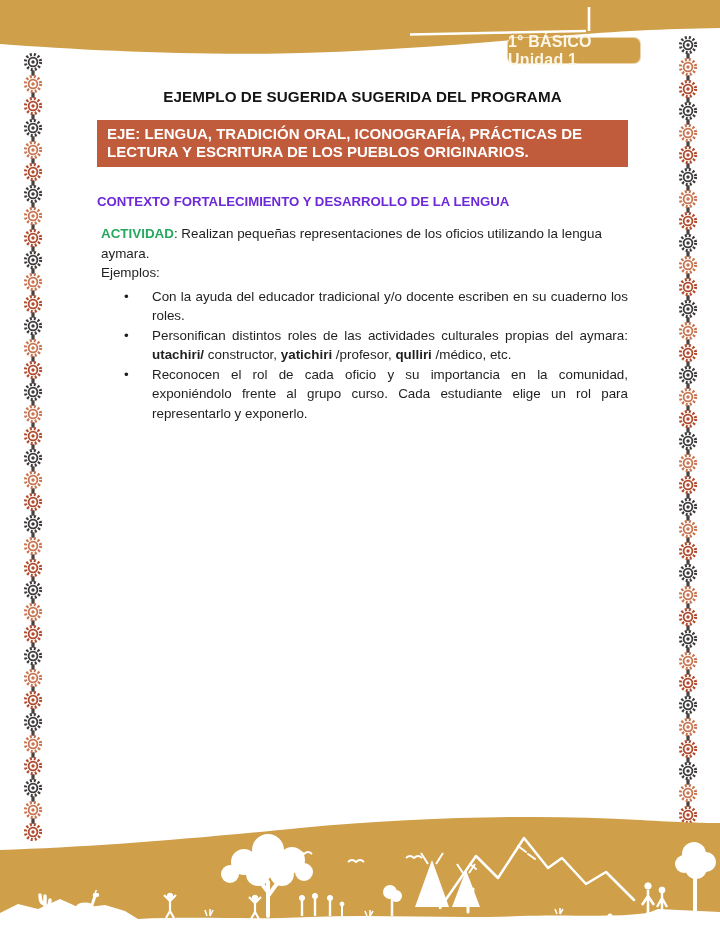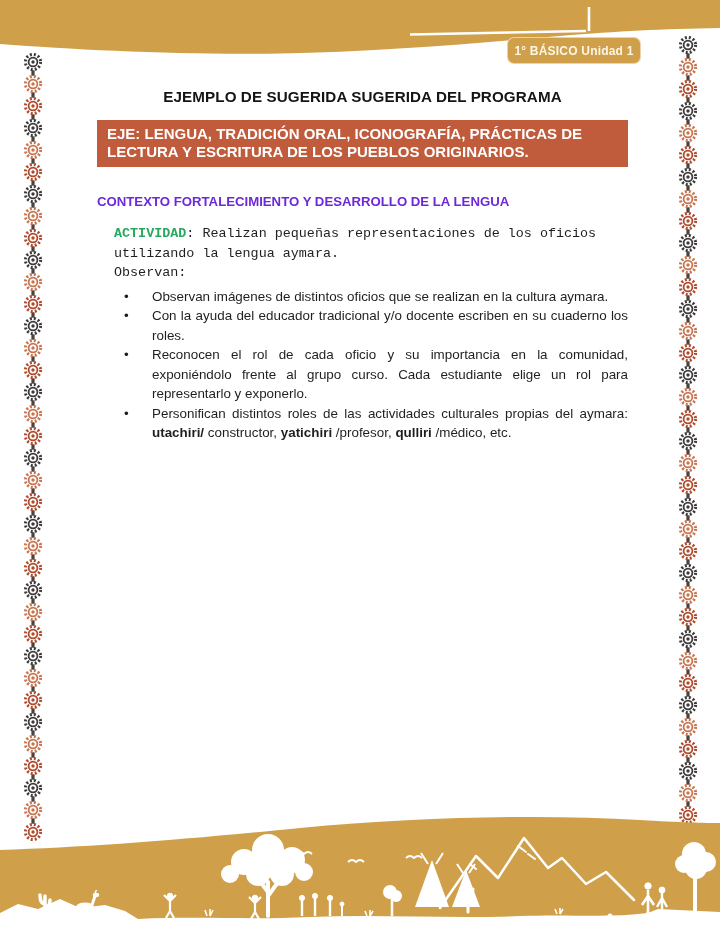--- a/index.html
+++ b/index.html
@@ -5,30 +5,30 @@
   html,body{margin:0;padding:0;background:#fff;}
   .page{
     position:relative;width:720px;height:932px;background:#fff;overflow:hidden;
     font-family:"Liberation Sans",sans-serif;color:#1f1f1f;
   }
   .decor-svg{position:absolute;left:0;top:0;pointer-events:none;}
   .unit-badge{
     position:absolute;left:507px;top:37px;width:132px;height:25px;
     background:#cf9f49;border:1px solid rgba(255,255,255,.55);border-radius:7px;
     display:flex;align-items:center;justify-content:center;
-    color:#fdf6e7;font-size:12px;font-weight:bold;letter-spacing:.2px;
+    color:#fdf6e7;font-size:16px;font-weight:bold;letter-spacing:.2px;
   }
   .content{position:absolute;left:97px;top:84px;width:531px;font-size:13.4px;line-height:19.5px;}
   .page-title{margin:4px 0 14px;font-size:15.2px;line-height:18px;font-weight:bold;text-align:center;color:#141414;letter-spacing:.1px;}
   .eje-banner{
     background:#c05b3b;color:#ffffff;font-weight:bold;font-size:15px;line-height:18px;
     padding:5px 10px 6px;
   }
   .context-heading{margin:26px 0 0;font-size:13.2px;line-height:18px;font-weight:bold;color:#6d28d9;}
-  .activity-par{margin:13px 17px 0;font-family:Liberation Mono, monospace;}
+  .activity-par{margin:13px 4px 0;}
   .activity-label{color:#27a85f;font-weight:bold;}
   .bullet-list{list-style:none;margin:4px 0 0;padding:0;}
   .bullet-list li{position:relative;padding-left:55px;text-align:justify;}
   .bullet-list li::before{content:"\2022";position:absolute;left:27px;top:0;font-size:13.4px;}
   .bullet-list li b{font-weight:bold;}
 </style>
 </head>
 <body>
 
 <div class="page">
@@ -341,28 +341,27 @@
   </svg>
 
   <div class="content">
     <h1 class="page-title">EJEMPLO DE SUGERIDA SUGERIDA DEL PROGRAMA</h1>
 
     <div class="eje-banner">EJE: LENGUA, TRADICIÓN ORAL, ICONOGRAFÍA, PRÁCTICAS DE LECTURA Y ESCRITURA DE LOS PUEBLOS ORIGINARIOS.</div>
 
     <h2 class="context-heading">CONTEXTO FORTALECIMIENTO Y DESARROLLO DE LA LENGUA</h2>
 
     <p class="activity-par"><span class="activity-label">ACTIVIDAD</span><span>: Realizan pequeñas representaciones de los oficios utilizando la lengua aymara.</span><br>
-      <span>Observan:</span>
+      <span>Ejemplos:</span>
     </p>
 
     <ul class="bullet-list">
-        <li><span>Observan imágenes de distintos oficios que se realizan en la cultura aymara.</span></li>
         <li><span>Con la ayuda del educador tradicional y/o docente escriben en su cuaderno los roles.</span></li>
+        <li><span>Personifican distintos roles de las actividades culturales propias del aymara: </span><b>utachiri/</b><span> constructor, </span><b>yatichiri</b><span> /profesor, </span><b>qulliri</b><span> /médico, etc.</span></li>
         <li><span>Reconocen el rol de cada oficio y su importancia en la comunidad, exponiéndolo frente al grupo curso. Cada estudiante elige un rol para representarlo y exponerlo.</span></li>
-        <li><span>Personifican distintos roles de las actividades culturales propias del aymara: </span><b>utachiri/</b><span> constructor, </span><b>yatichiri</b><span> /profesor, </span><b>qulliri</b><span> /médico, etc.</span></li>
       </ul>
   </div>
 
   <svg class="decor-svg" style="top:812px" width="720" height="120" viewBox="0 0 720 120">
     <path d="M0,38 C90,35 180,28 300,16 C420,5 540,2 640,8 C680,10.5 705,11 720,11 L720,120 L0,120 Z" fill="#cf9f49"></path>
     <g fill="#ffffff" stroke="none">
 
       <path d="M0,120 L0,101 L18,92 L38,97 L60,87 L80,96 L105,93 L125,99 L138,107
                C200,104 250,108 310,105 C380,102 450,107 520,104
                C570,102 610,106 648,101 L658,97 L720,100 L720,120 Z"></path>

